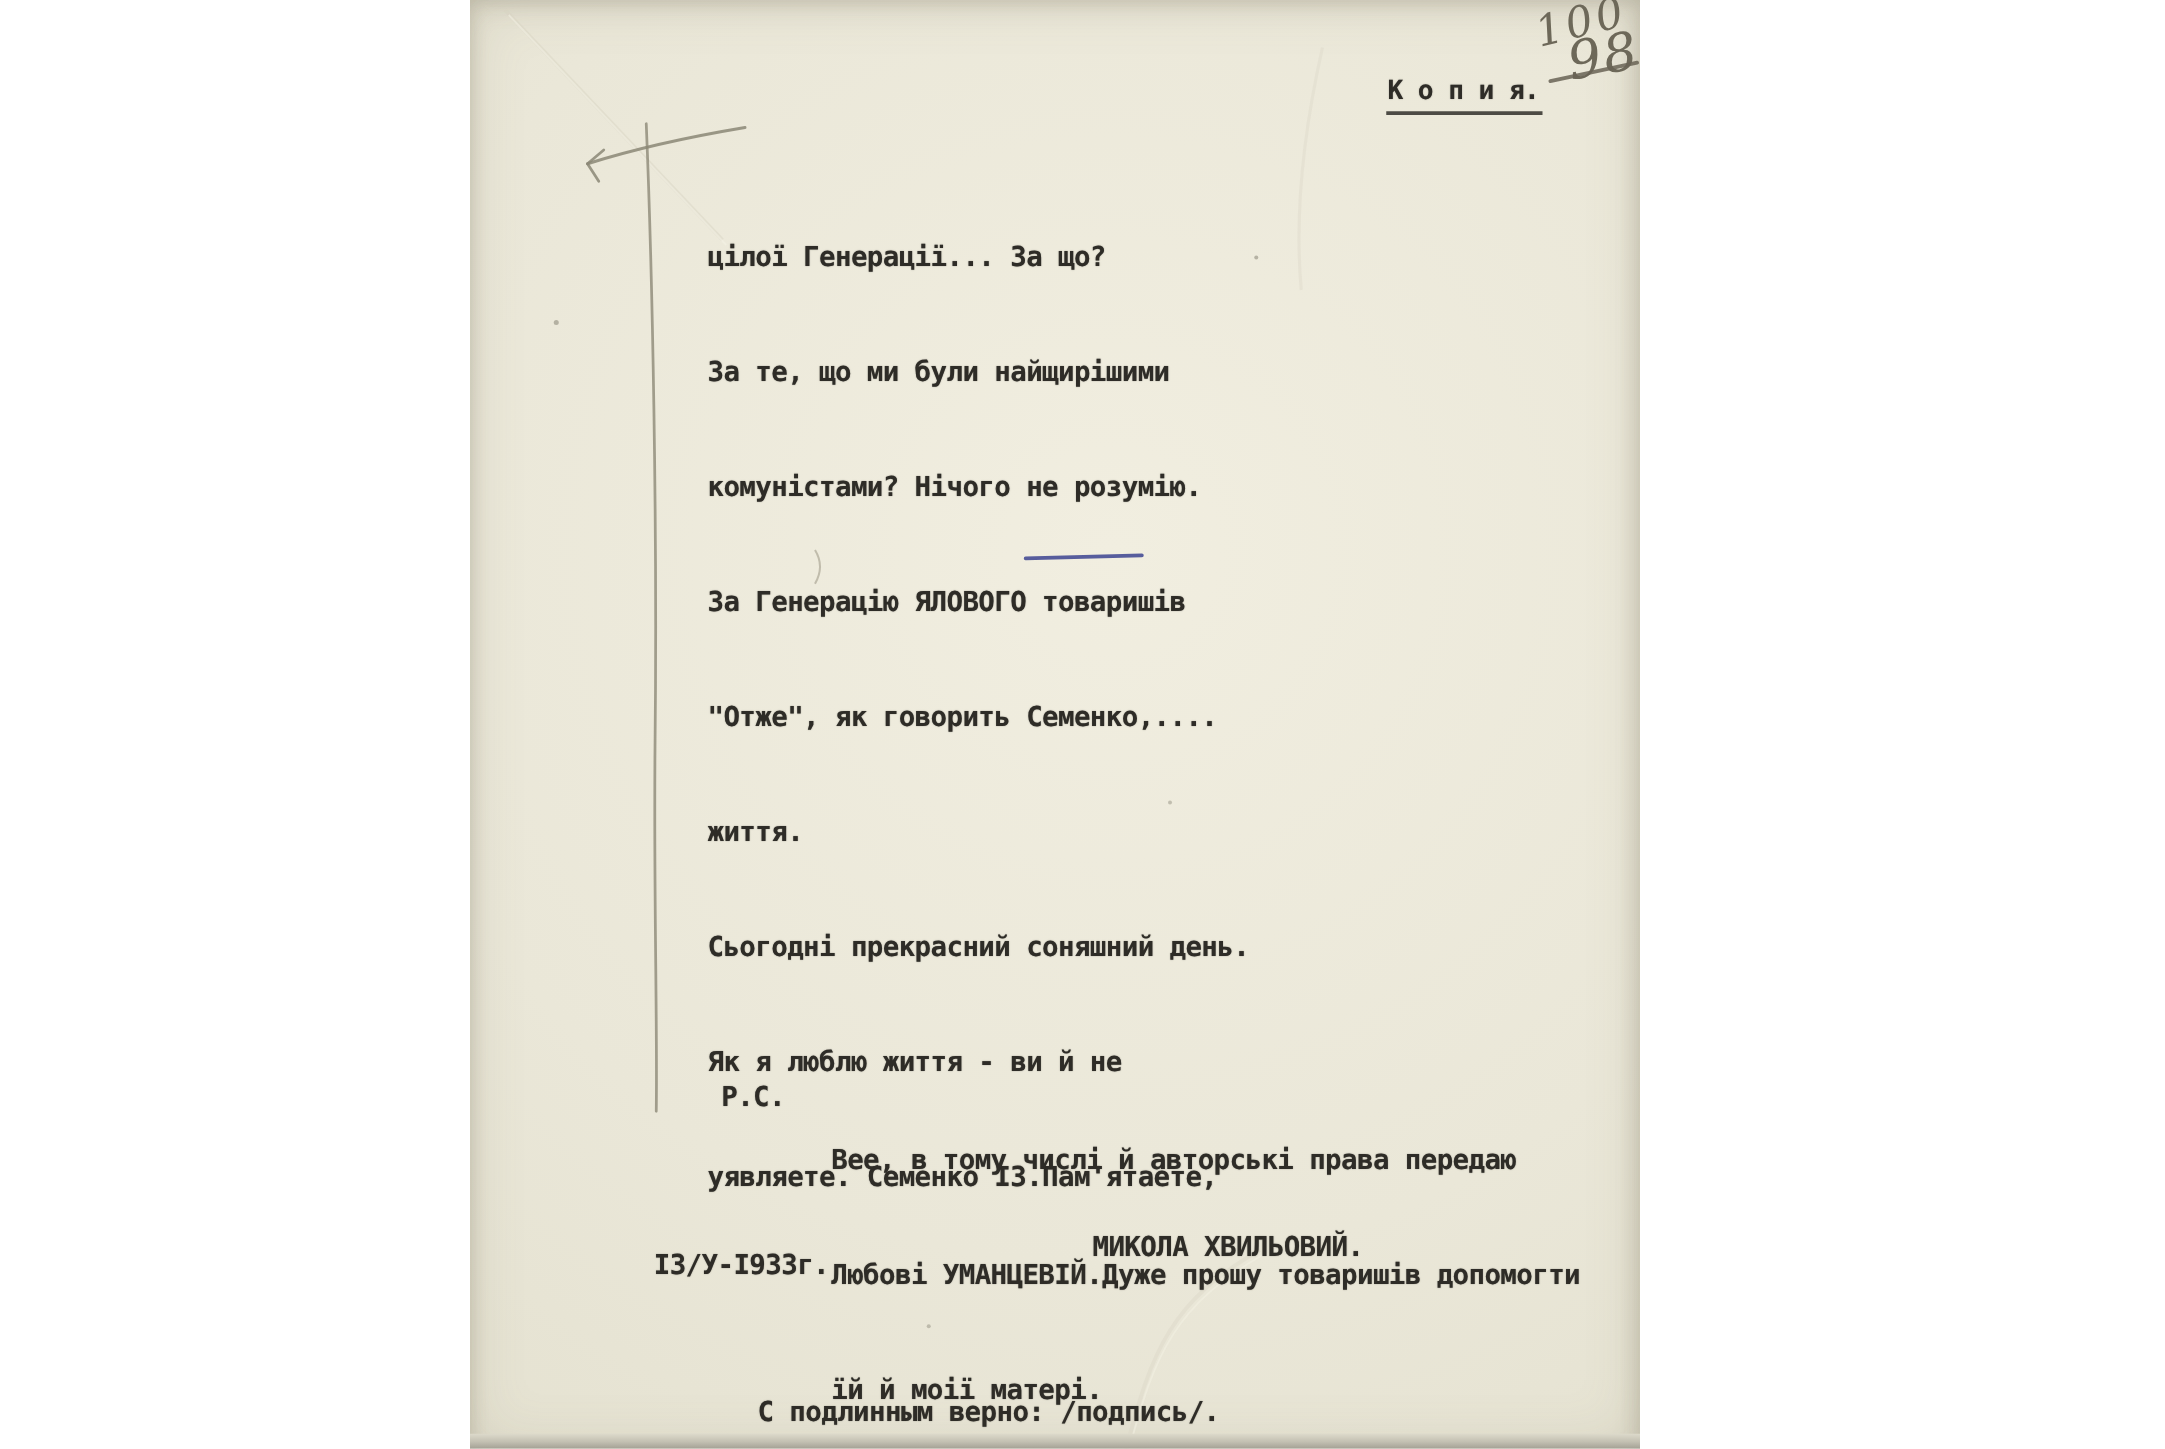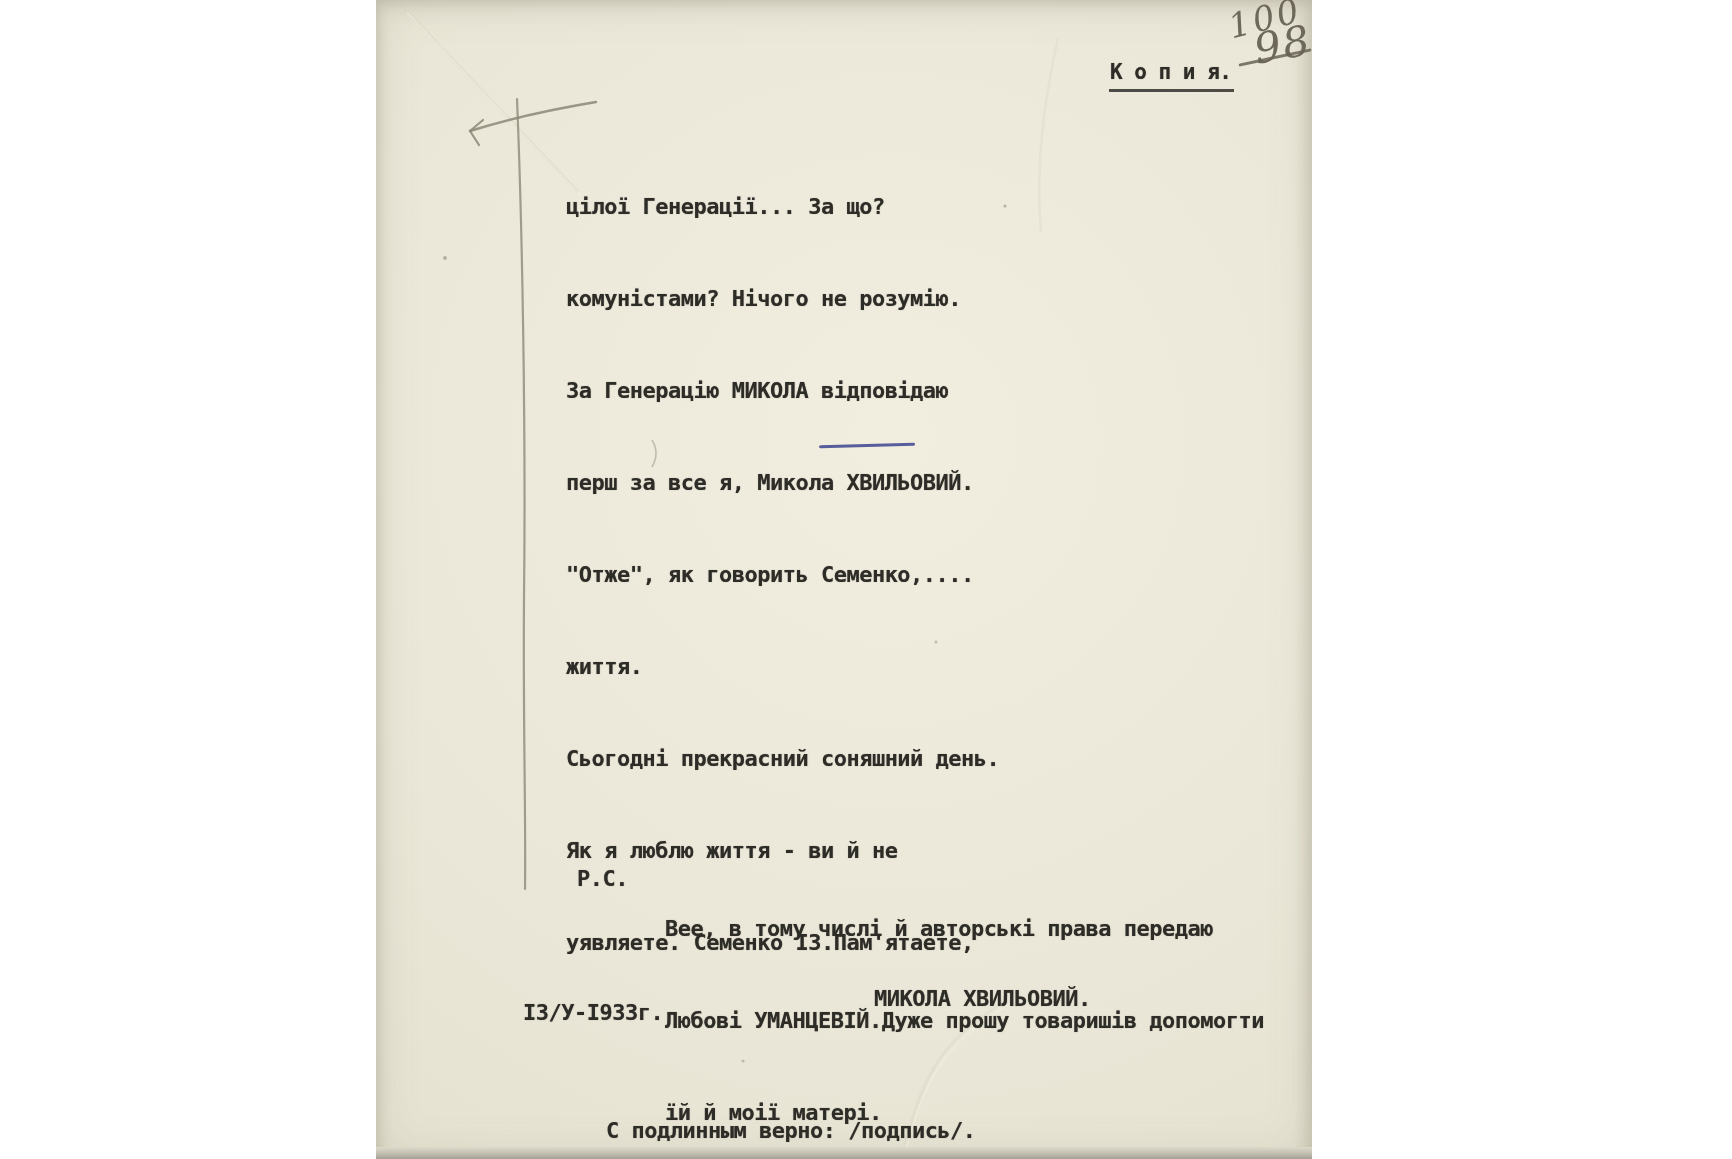--- a/index.html
+++ b/index.html
@@ -155,23 +155,23 @@
     </svg>
 
     <div class="handwritten num-100">100</div>
     <div class="handwritten num-98">98</div>
     <div class="strike-98"></div>
 
     <div class="typed copy-heading">К о п и я.</div>
 
     <div class="typed main-text">
       <div class="line">цілої Генерації... За що?</div>
+      <div class="line">За те, що ми були найщирішими</div>
       <div class="line">комуністами? Нічого не розумію.</div>
-      <div class="line">За Генерацію МИКОЛА відповідаю</div>
-      <div class="line">перш за все я, Микола ХВИЛЬОВИЙ.</div>
+      <div class="line">За Генерацію ЯЛОВОГО товаришів</div>
       <div class="line">"Отже", як говорить Семенко,....</div>
       <div class="line">життя.</div>
       <div class="line">Сьогодні прекрасний соняшний день.</div>
       <div class="line">Як я люблю життя - ви й не</div>
       <div class="line">уявляете. Семенко І3.Пам'ятаете,</div>
       
       
       
       
       

